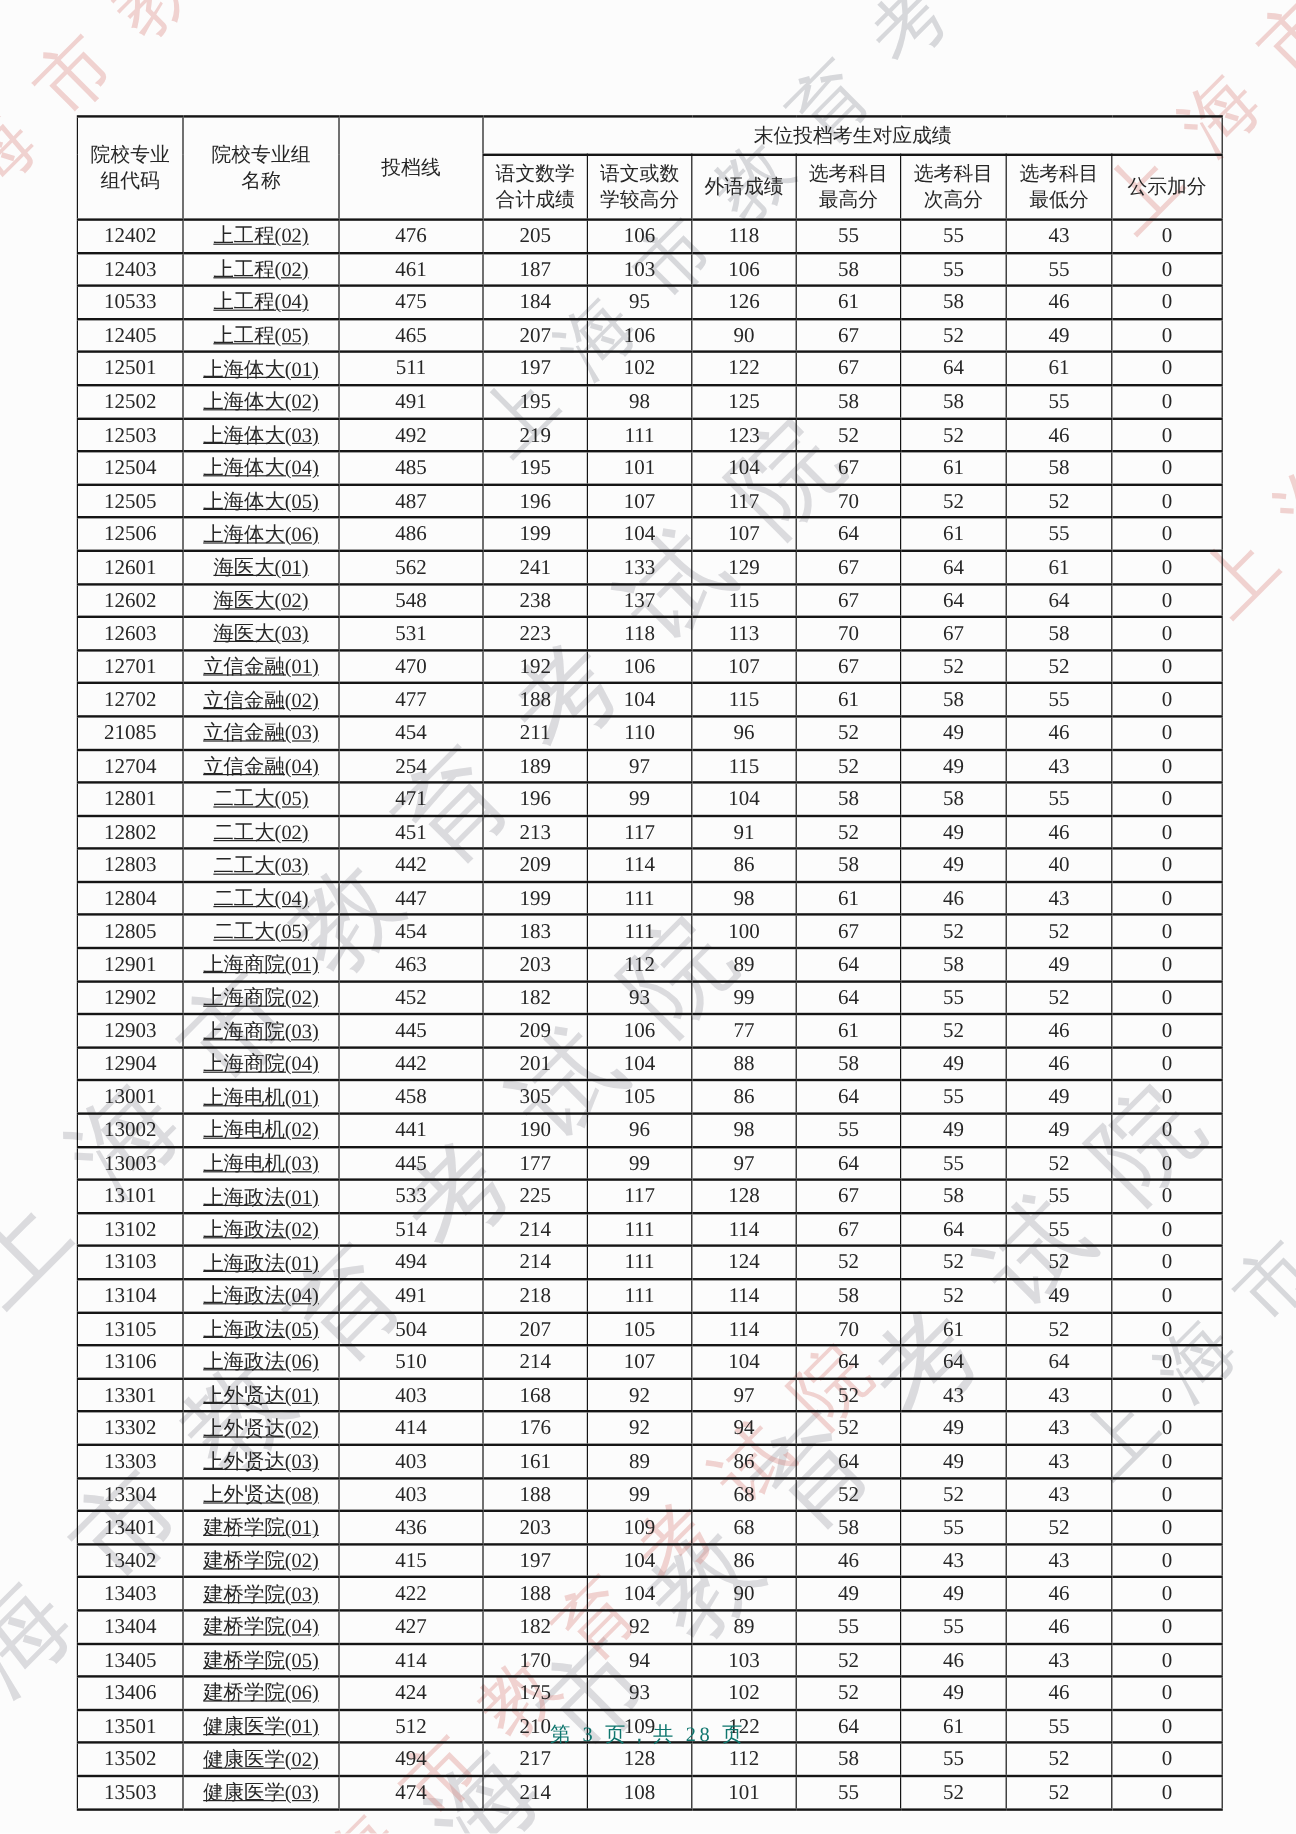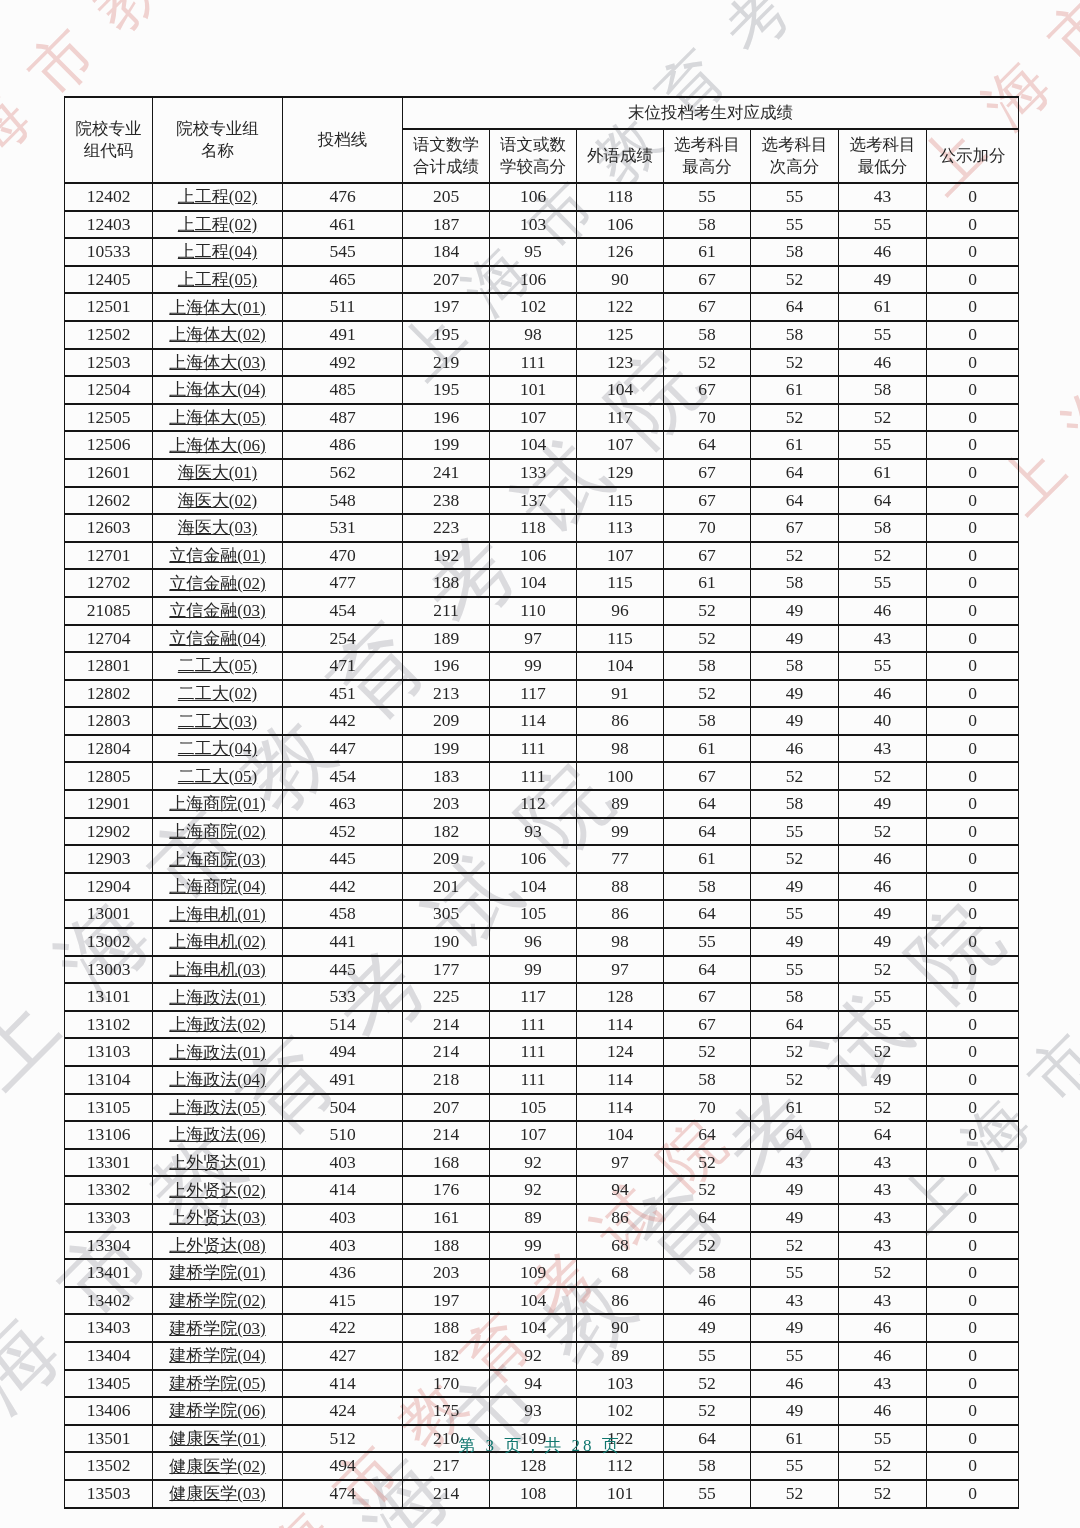--- a/index.html
+++ b/index.html
@@ -158,21 +158,21 @@
     <td>106</td>
     <td>58</td>
     <td>55</td>
     <td>55</td>
     <td>0</td>
   </tr>
 
   <tr>
     <td>10533</td>
     <td class="name-cell">上工程(04)</td>
-    <td>545</td>
+    <td>475</td>
     <td>184</td>
     <td>95</td>
     <td>126</td>
     <td>61</td>
     <td>58</td>
     <td>46</td>
     <td>0</td>
   </tr>
 
   <tr>

